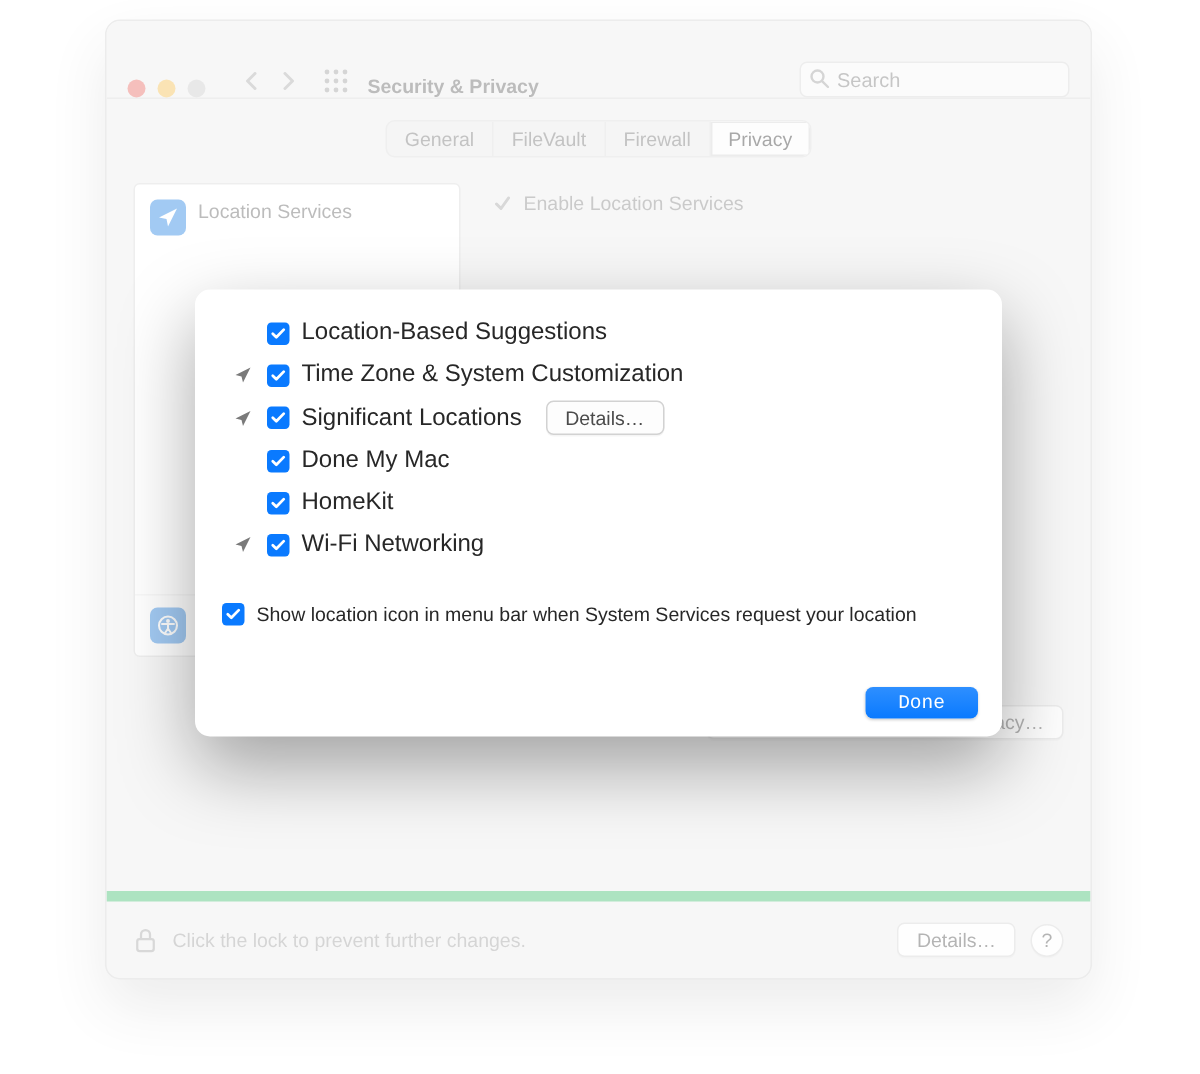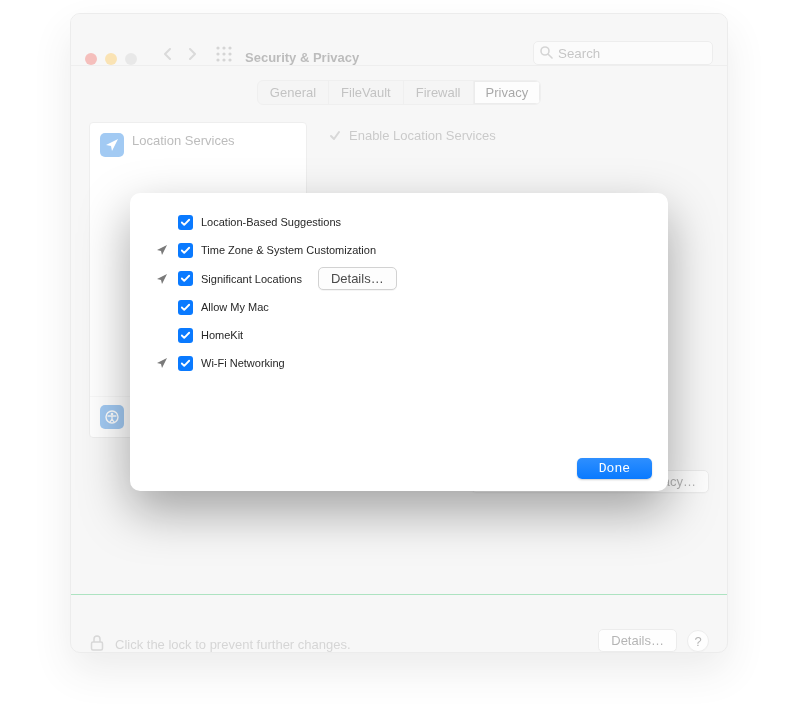--- a/index.html
+++ b/index.html
@@ -63,22 +63,22 @@
   .sidebar-item.loc .icon-box{background:#0a84ff}
   .sidebar-list{display:flex;flex-direction:column;gap:6px;padding-top:2px}
   .sidebar-item.acc{position:absolute;left:0;bottom:0;width:100%;border-top:1px solid #eee}
   .sidebar-item.acc .icon-box{background:#0a84ff}
 
   .right-pane{position:absolute;left:258px;top:4px;right:18px}
   .enable-row{display:flex;align-items:center;gap:8px;color:#808080;padding:6px 0 10px}
   .enable-row .chk{color:#a0a0a0}
 
   .footer{
-    position:absolute;left:0;right:0;bottom:0;height:58px;border-top:1px solid #22c55e;
-    display:flex;align-items:flex-end;padding:0 18px;color:#9b9b9b;gap:10px;
+    position:absolute;left:0;right:0;bottom:0;height:58px;border-top:7px solid #22c55e;
+    display:flex;align-items:center;padding:0 18px;color:#9b9b9b;gap:10px;
   }
   .footer .lock{color:#a0a0a0}
   .btn{
     background:#fdfdfd;border:1px solid #d2d2d2;border-radius:5px;padding:3px 12px;color:#4b4b4b;
     box-shadow:0 1px 0 rgba(0,0,0,.04);font-size:13px;
   }
   .round{width:22px;height:22px;border-radius:11px;display:flex;align-items:center;justify-content:center;padding:0}
   .about-btn{font-size:13px}
 
   
@@ -92,21 +92,21 @@
   }
   .sheet h3{margin:0 0 10px;font-size:13px;font-weight:700}
   .options{display:flex;flex-direction:column;gap:6px;margin-left:6px}
   .opt{display:flex;align-items:center;gap:8px;min-height:22px}
   .arrow-slot{width:16px;display:flex;justify-content:center;color:#7a7a7a}
   .arrow-slot.empty{visibility:hidden}
   .checkbox{
     width:15px;height:15px;border-radius:3px;background:var(--accent);display:flex;align-items:center;justify-content:center;color:#fff;
   }
   .checkbox svg{width:11px;height:11px}
-  .opt-label{font-size:11px}
+  .opt-label{font-size:16px}
   .details-btn{margin-left:8px}
   .menubar-row{display:flex;align-items:flex-start;gap:8px;margin-top:28px}
   .sheet-footer{position:absolute;right:16px;bottom:12px}
   .primary{
     background:linear-gradient(#2e8fff,#0a7aff);color:#fff;border:0;border-radius:5px;
     padding:3px 22px;font-size:13px;font-weight:500;box-shadow:0 1px 2px rgba(0,0,0,.2);font-family:Liberation Mono, monospace;
   }
 
   .about-row{position:absolute;left:258px;right:18px;top:352px;display:flex;justify-content:flex-end}
 
@@ -270,21 +270,21 @@
         <button class="btn details-btn">Details…</button>
       </div>
 
       <div class="opt">
         <span class="arrow-slot empty"></span>
         <span class="checkbox">
             <svg viewBox="0 0 12 12">
               <path d="M2 6l2.6 2.6L10 3" fill="none" stroke="#fff" stroke-width="2" stroke-linecap="round" stroke-linejoin="round"></path>
             </svg>
           </span>
-        <span class="opt-label">Allow My Mac</span>
+        <span class="opt-label">Done My Mac</span>
       </div>
 
       <div class="opt">
         <span class="arrow-slot empty"></span>
         <span class="checkbox">
             <svg viewBox="0 0 12 12">
               <path d="M2 6l2.6 2.6L10 3" fill="none" stroke="#fff" stroke-width="2" stroke-linecap="round" stroke-linejoin="round"></path>
             </svg>
           </span>
         <span class="opt-label">HomeKit</span>
@@ -298,19 +298,27 @@
           </span>
         <span class="checkbox">
             <svg viewBox="0 0 12 12">
               <path d="M2 6l2.6 2.6L10 3" fill="none" stroke="#fff" stroke-width="2" stroke-linecap="round" stroke-linejoin="round"></path>
             </svg>
           </span>
         <span class="opt-label">Wi-Fi Networking</span>
       </div>
     </div>
 
+    <div class="menubar-row">
+      <span class="checkbox">
+          <svg viewBox="0 0 12 12">
+            <path d="M2 6l2.6 2.6L10 3" fill="none" stroke="#fff" stroke-width="2" stroke-linecap="round" stroke-linejoin="round"></path>
+          </svg>
+        </span>
+      <span style="max-width:470px">Show location icon in menu bar when System Services request your location</span>
+    </div>
 
     <div class="sheet-footer">
       <button class="primary">Done</button>
     </div>
   </div>
 
 </div>
 
 </body></html>

